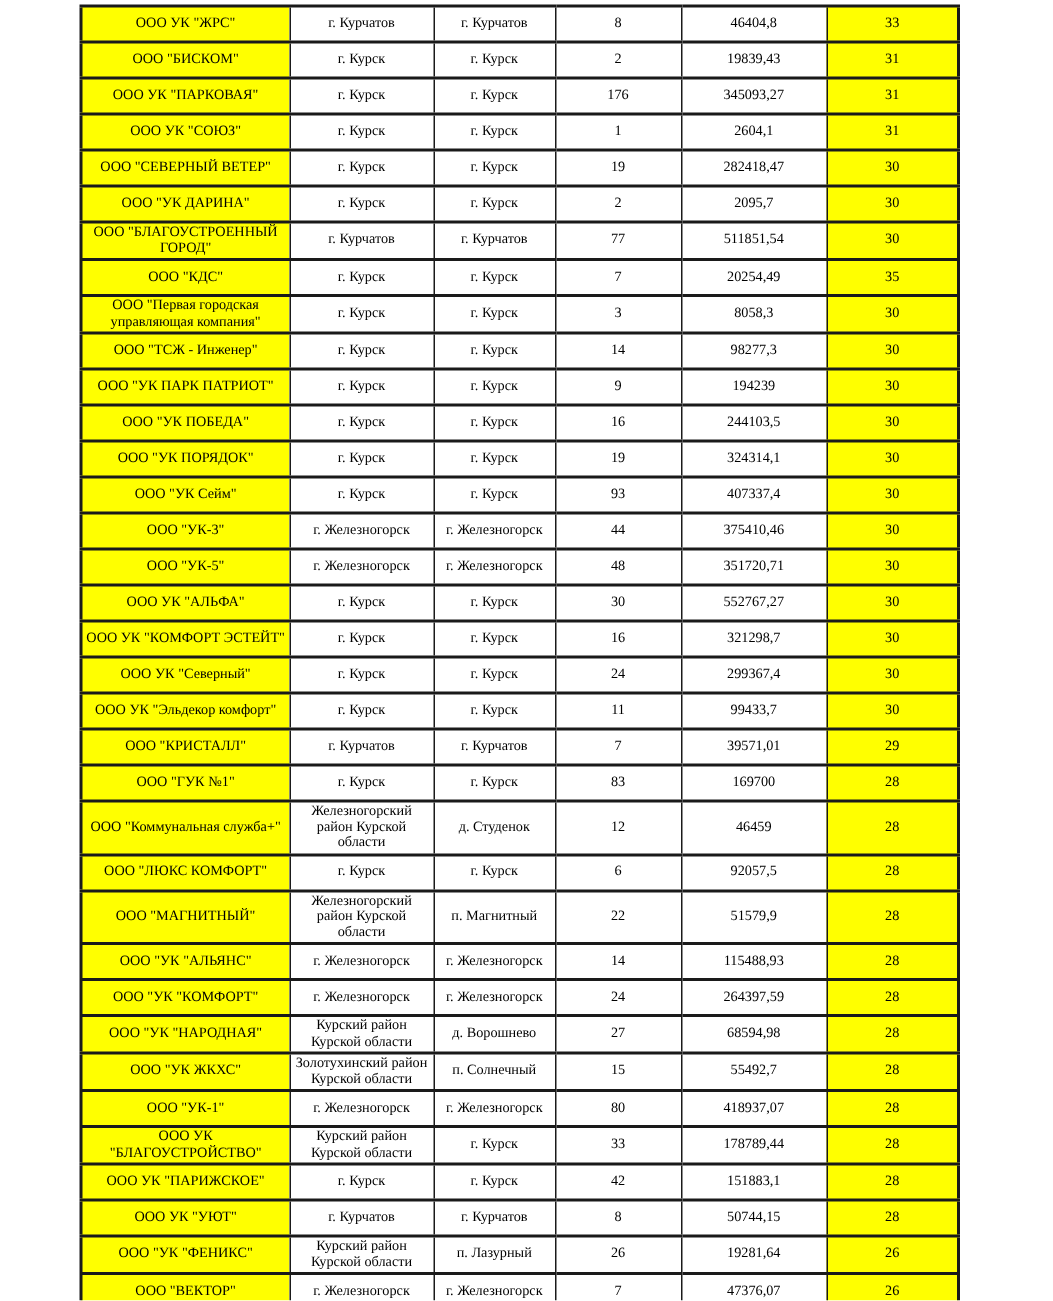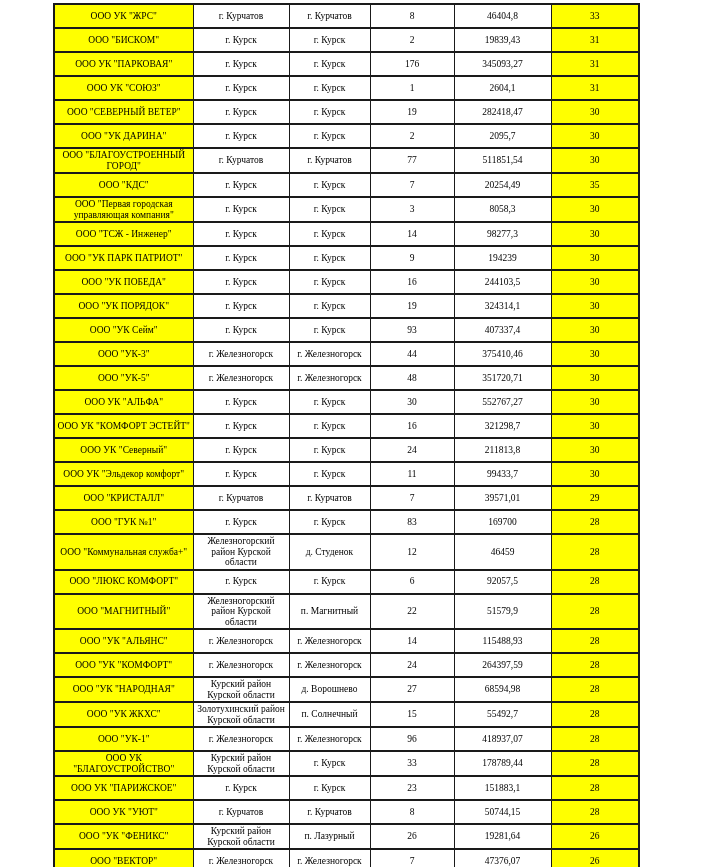--- a/index.html
+++ b/index.html
@@ -204,21 +204,21 @@
           <td class="col-locality">г. Курск</td>
           <td class="col-count">16</td>
           <td class="col-area">321298,7</td>
           <td class="col-score">30</td>
         </tr>
         <tr>
           <td class="col-name">ООО УК "Северный"</td>
           <td class="col-region">г. Курск</td>
           <td class="col-locality">г. Курск</td>
           <td class="col-count">24</td>
-          <td class="col-area">211813,8</td>
+          <td class="col-area">299367,4</td>
           <td class="col-score">30</td>
         </tr>
         <tr>
           <td class="col-name">ООО УК "Эльдекор комфорт"</td>
           <td class="col-region">г. Курск</td>
           <td class="col-locality">г. Курск</td>
           <td class="col-count">11</td>
           <td class="col-area">99433,7</td>
           <td class="col-score">30</td>
         </tr>
@@ -291,37 +291,37 @@
           <td class="col-region">Золотухинский район Курской области</td>
           <td class="col-locality">п. Солнечный</td>
           <td class="col-count">15</td>
           <td class="col-area">55492,7</td>
           <td class="col-score">28</td>
         </tr>
         <tr>
           <td class="col-name">ООО "УК-1"</td>
           <td class="col-region">г. Железногорск</td>
           <td class="col-locality">г. Железногорск</td>
-          <td class="col-count">96</td>
+          <td class="col-count">80</td>
           <td class="col-area">418937,07</td>
           <td class="col-score">28</td>
         </tr>
         <tr>
           <td class="col-name">ООО УК "БЛАГОУСТРОЙСТВО"</td>
           <td class="col-region">Курский район Курской области</td>
           <td class="col-locality">г. Курск</td>
           <td class="col-count">33</td>
           <td class="col-area">178789,44</td>
           <td class="col-score">28</td>
         </tr>
         <tr>
           <td class="col-name">ООО УК "ПАРИЖСКОЕ"</td>
           <td class="col-region">г. Курск</td>
           <td class="col-locality">г. Курск</td>
-          <td class="col-count">23</td>
+          <td class="col-count">42</td>
           <td class="col-area">151883,1</td>
           <td class="col-score">28</td>
         </tr>
         <tr>
           <td class="col-name">ООО УК "УЮТ"</td>
           <td class="col-region">г. Курчатов</td>
           <td class="col-locality">г. Курчатов</td>
           <td class="col-count">8</td>
           <td class="col-area">50744,15</td>
           <td class="col-score">28</td>

